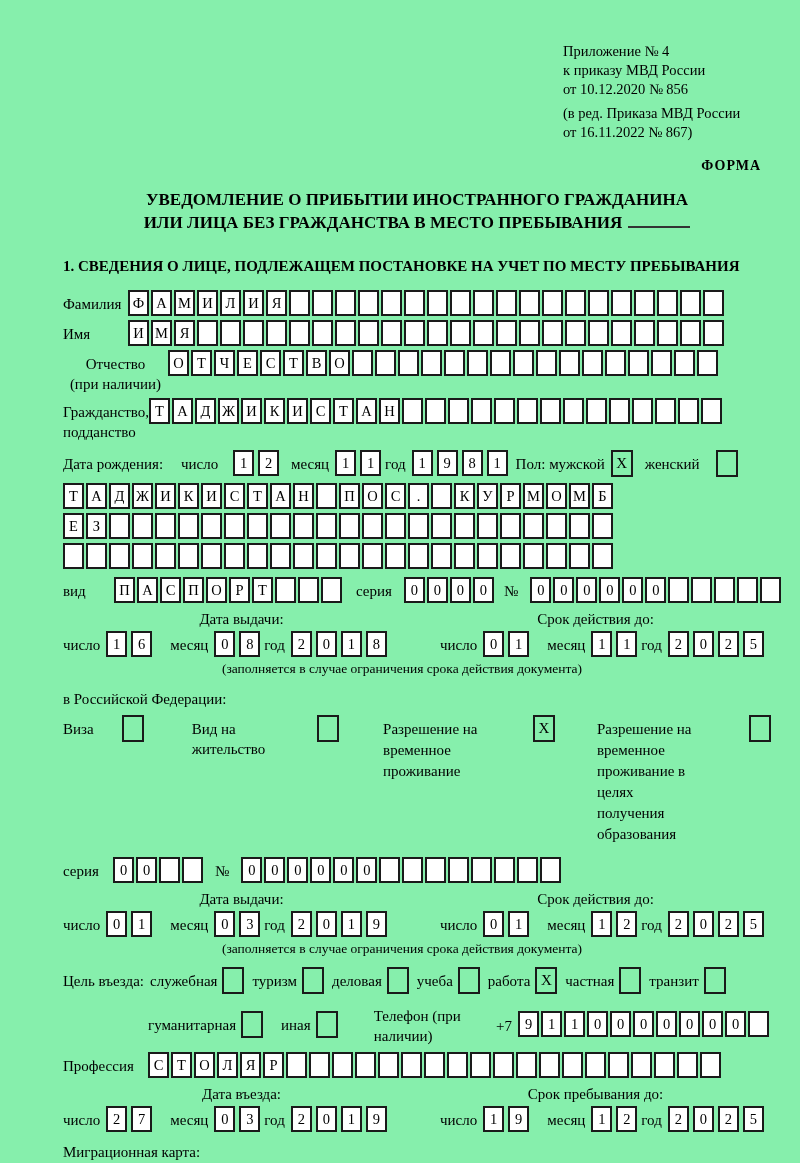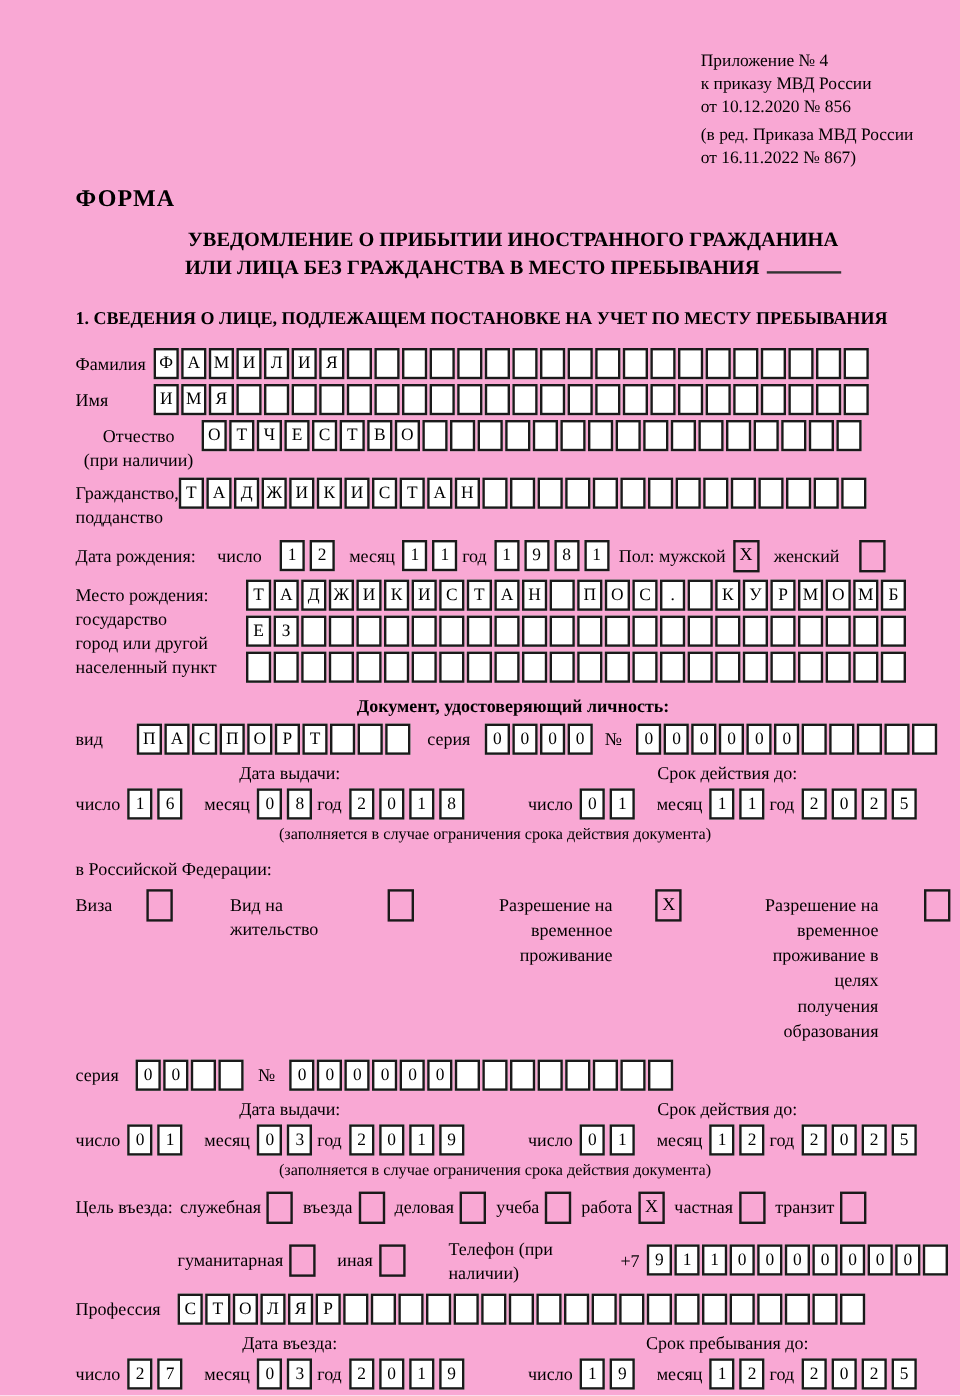--- a/index.html
+++ b/index.html
@@ -1,26 +1,26 @@
 <!DOCTYPE html>
 <html><head>
 <meta charset="utf-8">
 <style>
   html,body{margin:0;padding:0;background:#fff;}
   .page{
     width:800px;height:1163px;overflow:hidden;position:relative;
-    box-sizing:border-box;padding:42px 8px 10px 63px;
-    background:#f9a8d4;color:#000;
+    box-sizing:border-box;padding:42px 29px 10px 63px;
+    background:#86efac;color:#000;
     font-family:"Liberation Serif","DejaVu Serif",serif;
     font-size:15px;line-height:20px;
   }
   
   .appendix{width:200px;margin-left:auto;margin-right:8px;font-size:14.5px;line-height:19px;}
   .appendix .gap{height:5px;}
-  .forma{ text-align:left;padding-right:10px;font-weight:bold;font-size:20px;margin-top:14px;letter-spacing:1px;}
+  .forma{ text-align:right;padding-right:10px;font-weight:bold;font-size:14px;margin-top:14px;letter-spacing:1px;}
   
   .title{text-align:center;font-weight:bold;font-size:17px;line-height:23px;margin-top:12px;}
   .blankline{display:inline-block;width:62px;border-bottom:2px solid #333;height:1px;vertical-align:baseline;margin-left:6px;}
   .sec-heading{font-weight:bold;font-size:15px;margin-top:22px;margin-bottom:14px;}
   
   .cells{display:inline-flex;flex-wrap:nowrap;}
   .cell{
     display:inline-block;box-sizing:border-box;
     width:21px;height:26px;border:2px solid #1a1a1a;margin-right:2px;
     text-align:center;line-height:22px;font-size:14.5px;flex:0 0 auto;background:#fff;
@@ -43,21 +43,21 @@
   .dates-hdr .hl{flex:0 0 357px;text-align:center;}
   .dates-hdr .hr{flex:1;text-align:center;}
   .daterow{display:flex;align-items:flex-start;margin-top:2px;}
   .dhalf-l{flex:0 0 357px;display:flex;align-items:flex-start;}
   .dhalf-r{flex:1;display:flex;align-items:flex-start;padding-left:20px;}
   .dg-lbl{padding:4px 6px 0 0;}
   .note{text-align:center;padding-right:30px;font-size:13.5px;margin-top:2px;margin-bottom:8px;}
   
   .permit-row{display:flex;align-items:flex-start;margin:4px 0 12px;gap:26px;}
   .permit-row .opt-lbl{padding-top:4px;}
-  .ctr{text-align:right;line-height:21px;}
+  .ctr{text-align:left;line-height:21px;}
   
   .purpose{display:flex;align-items:flex-start;margin-top:8px;}
   .purpose .opt{display:flex;align-items:flex-start;margin-right:8px;}
   .purpose .opt .opt-lbl{padding-top:4px;margin-right:5px;}
   .indent85{margin-left:85px;align-items:center;}
 </style>
 </head>
 <body>
 
 <div class="page">
@@ -229,26 +229,20 @@
         <span class="cell">8</span>
         <span class="cell">1</span>
       </span>
     <span class="dg-lbl" style="margin-left:4px;">Пол: мужской</span>
     <span class="chk">X</span>
     <span class="dg-lbl" style="margin-left:12px;">женский</span>
     <span class="chk" style="margin-left:10px;"></span>
   </div>
 
   <div class="frow" style="margin-top:6px;">
-    <div class="lbl w142 lbl2">
-      <div>Место рождения:</div>
-      <div>государство</div>
-      <div>город или другой</div>
-      <div>населенный пункт</div>
-    </div>
     <div class="stack">
       <div class="cells">
           <span class="cell">Т</span>
           <span class="cell">А</span>
           <span class="cell">Д</span>
           <span class="cell">Ж</span>
           <span class="cell">И</span>
           <span class="cell">К</span>
           <span class="cell">И</span>
           <span class="cell">С</span>
@@ -317,21 +311,20 @@
           <span class="cell"></span>
           <span class="cell"></span>
           <span class="cell"></span>
           <span class="cell"></span>
           <span class="cell"></span>
           <span class="cell"></span>
         </div>
     </div>
   </div>
 
-  <div class="center-bold">Документ, удостоверяющий личность:</div>
   <div class="frow">
     <div class="lbl" style="width:51px;">вид</div>
     <div class="cells">
         <span class="cell">П</span>
         <span class="cell">А</span>
         <span class="cell">С</span>
         <span class="cell">П</span>
         <span class="cell">О</span>
         <span class="cell">Р</span>
         <span class="cell">Т</span>
@@ -500,21 +493,21 @@
   </div>
   <div class="note">(заполняется в случае ограничения срока действия документа)</div>
 
   <div class="purpose">
     <span class="opt-lbl" style="padding-top:4px;margin-right:6px;">Цель въезда:</span>
     <span class="opt">
         <span class="opt-lbl">служебная</span>
         <span class="chk"></span>
       </span>
     <span class="opt">
-        <span class="opt-lbl">въезда</span>
+        <span class="opt-lbl">туризм</span>
         <span class="chk"></span>
       </span>
     <span class="opt">
         <span class="opt-lbl">деловая</span>
         <span class="chk"></span>
       </span>
     <span class="opt">
         <span class="opt-lbl">учеба</span>
         <span class="chk"></span>
       </span>

